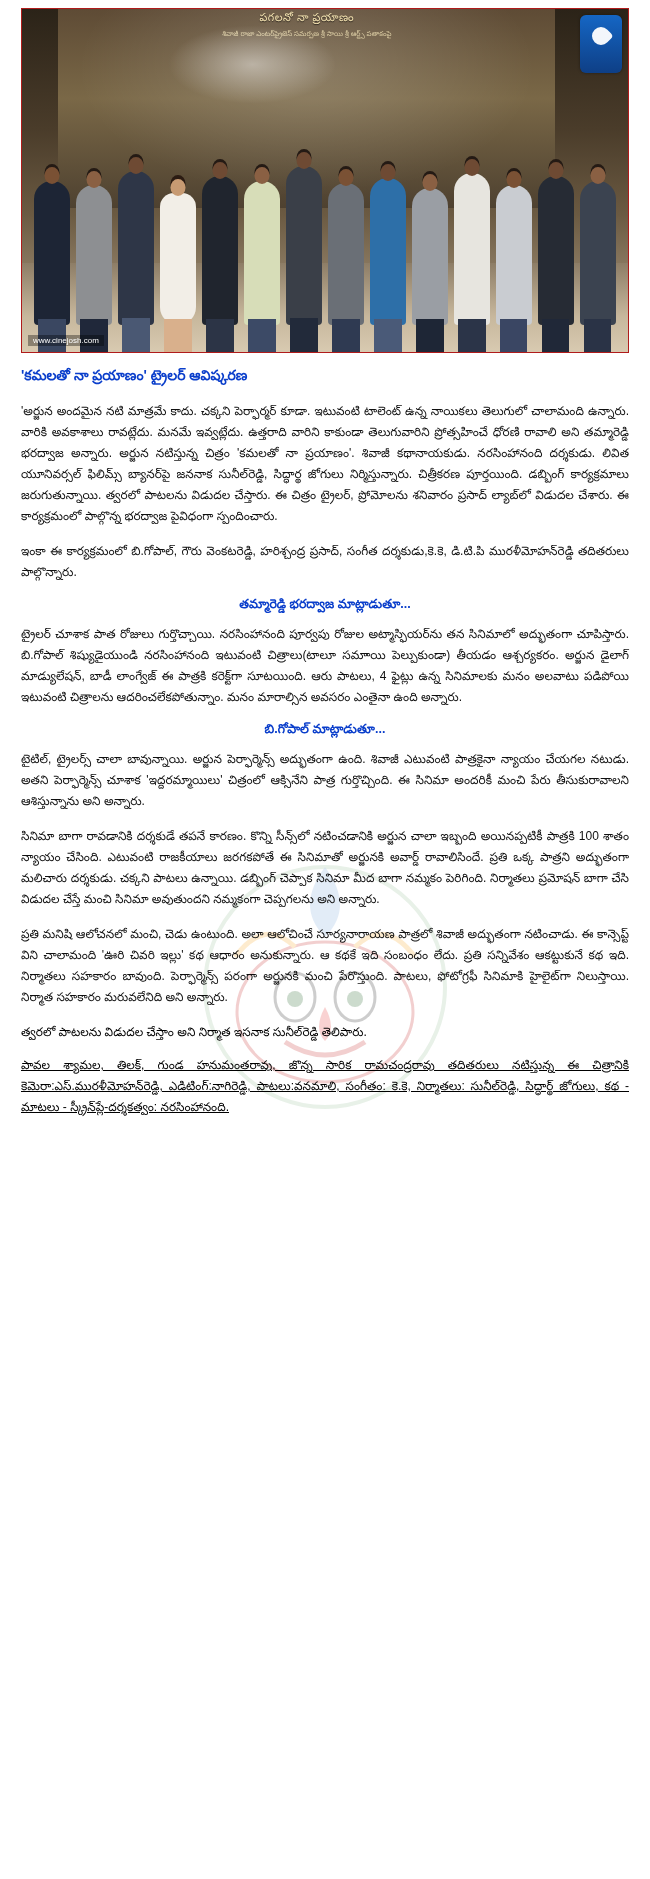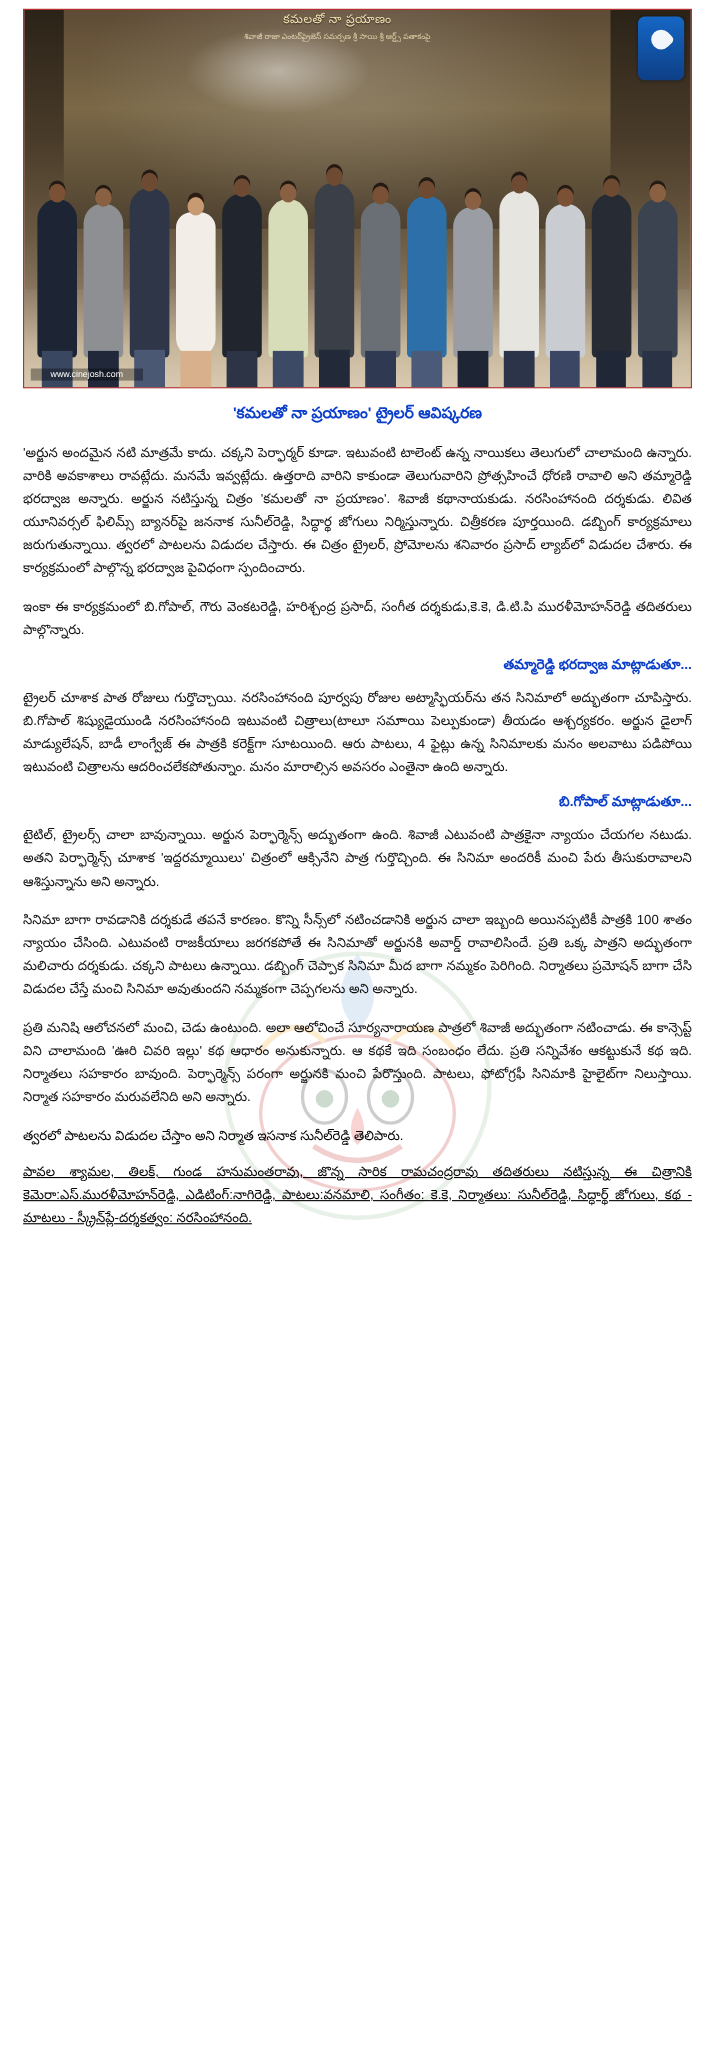--- a/index.html
+++ b/index.html
@@ -139,21 +139,21 @@
     border-radius: 50% 4px 50% 50%;
     opacity: 0.95;
   }
   .watermark {
     position: absolute;
     left: 6px;
     bottom: 6px;
     font-size: 8px;
     color: #ffffff;
     background: rgba(0,0,0,0.35);
-    padding: 1px 18px;
+    padding: 1px 5px;
     font-family: "Liberation Sans", sans-serif;
   }
 
   
   .meta {
     width: 608px;
     margin: 6px auto 0 auto;
     text-align: right;
     font-size: 11px;
     color: #111;
@@ -162,39 +162,39 @@
   .meta .city { font-size: 10px; }
 
   
   .article {
     position: relative;
     width: 608px;
     margin: 14px auto 0 auto;
     z-index: 2;
   }
   .headline {
-    text-align: center;
+    text-align: left;
     color: #0a3ecb;
     font-weight: bold;
     font-size: 14px;
     margin-bottom: 14px;
   }
   p.body {
     font-size: 12px;
     line-height: 21px;
     text-align: justify;
     margin: 0 0 14px 0;
     color: #101010;
   }
   .subhead {
     font-size: 12.5px;
     font-weight: bold;
     color: #0a3ecb;
     margin: 0 0 10px 0;
-    text-align: right;
+    text-align: center;
   }
   .tail {
     font-size: 12px;
     line-height: 21px;
     margin: 0 0 12px 0;
   }
   .credits-head {
     font-size: 12px;
     line-height: 21px;
     margin: 0 0 10px 0;
@@ -222,21 +222,21 @@
   .article-inner { position: relative; z-index: 2; }
 </style>
 </head>
 <body>
 
 <div class="page">
 
   <div class="photo-wrap">
     <div class="photo">
       <div class="backdrop">
-        <div class="backdrop-title">కమలతో నా ప్రయాణం</div>
+        <div class="backdrop-title">పగలనో నా ప్రయాణం</div>
         <div class="backdrop-sub">శివాజీ రాజా ఎంటర్‌ప్రైజెస్ సమర్పణ
 శ్రీ సాయి శ్రీ ఆర్ట్స్ పతాకంపై</div>
         <div class="screen-glow"></div>
       </div>
       <div class="floor"></div>
 
       <div class="people">
         <div class="person" style="background:#1d2535;height:60%;">
             <span class="head" style="background:#7a5134;"></span>
             <span class="legs" style="background:#3a4761;"></span>

